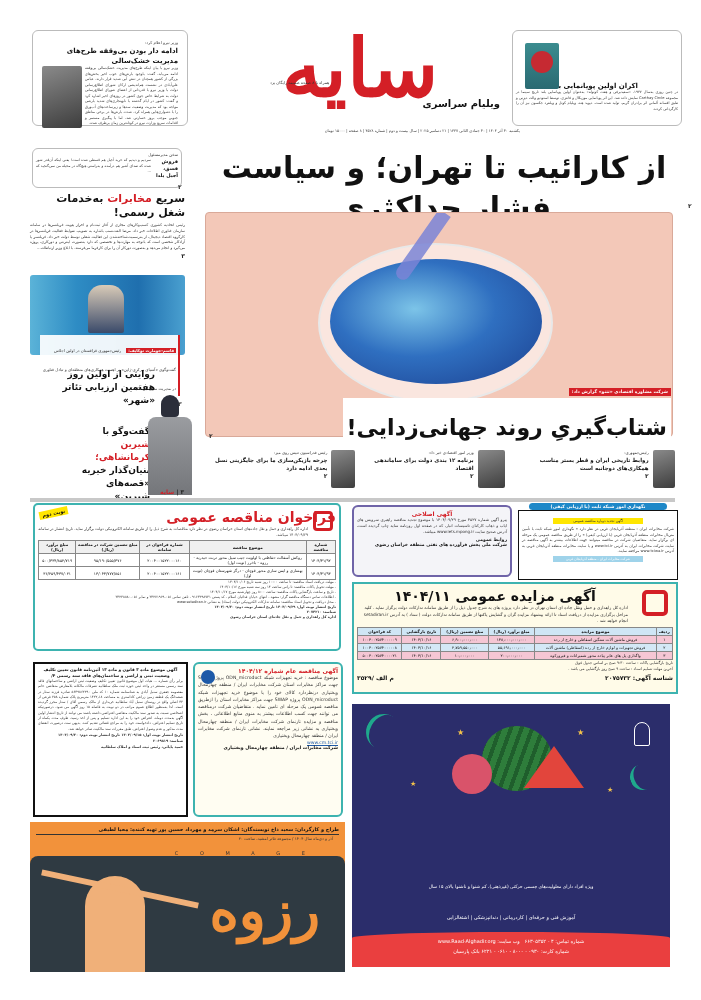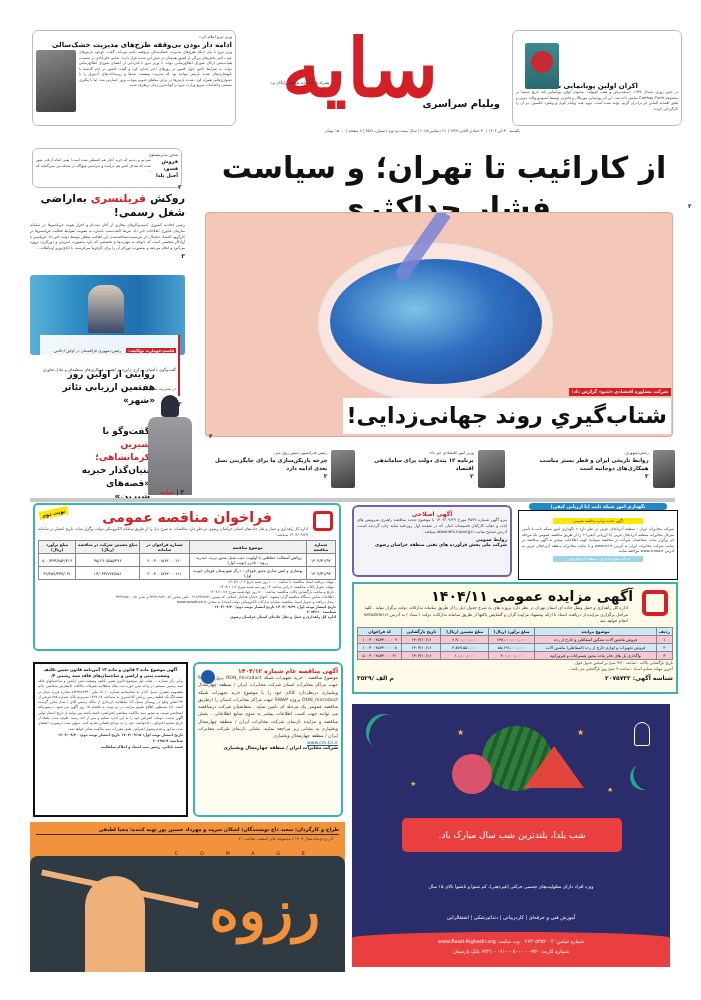--- a/index.html
+++ b/index.html
@@ -11,21 +11,21 @@
 .bold{font-weight:bold}
 .red{color:#d41f26}
 .pn{font-size:6px;font-weight:bold;color:#222}
 .photo{background:linear-gradient(160deg,#8a8a8a,#3d3d3d);border-radius:2px}
 table{border-collapse:collapse;width:100%}
 td,th{border:1px solid #888;font-size:4px;padding:1px;text-align:center}
 </style>
 </head>
 <body>
 
-<div class="abs box" style="left:32px;top:30px;width:204px;height:96px;padding:3px;">
+<div class="abs box" style="left:32px;top:30px;width:156px;height:96px;padding:9px;">
   <div class="xs">وزیر نیرو اعلام کرد:</div>
   <div class="bold" style="font-size:7px;line-height:10px;">ادامه دار بودن بی‌وقفه طرح‌های مدیریت خشک‌سالی</div>
   <div style="display:flex;gap:3px;">
     <div class="sm" style="flex:1;font-size:3.6px;line-height:5.5px;">وزیر نیرو با بیان اینکه طرح‌های مدیریت خشک‌سالی بی‌وقفه ادامه می‌یابد، گفت: باوجود بارش‌های خوب اخیر بخش‌های بزرگی از کشور همچنان در تنش آبی شدید قرار دارند. عباس علی‌آبادی در نشست هم‌اندیشی ارکان شورای اطلاع‌رسانی دولت با وزیر نیرو با قدردانی از اعضای شورای اطلاع‌رسانی دولت به شرایط خاص جوی کشور در روزهای اخیر اشاره کرد و گفت: کشور در ایام گذشته با نابهنجاری‌های شدید بارشی مواجه بود که مدیریت وضعیت سدها و زیرساخت‌های آب‌ورق را با دشواری‌هایی همراه کرد. شدت بارش‌ها در برخی مناطق جنوبی موجب بروز خسارتی شد، اما با پیگیری مستمر و اقدامات سریع وزارت نیرو در کوتاه‌ترین زمان برطرف شده.</div>
     <div class="photo" style="width:40px;height:62px;flex-shrink:0;"></div>
   </div>
 </div>
 
 <div class="abs" style="left:230px;top:20px;width:260px;height:100px;">
   <div style="font-family:'DejaVu Serif',serif;font-size:80px;font-weight:bold;color:#d41f26;text-align:center;line-height:96px;">سایه</div>
@@ -49,23 +49,23 @@
   <div class="xs">سخن مدیرمسئول</div>
   <div style="display:flex;gap:3px;">
     <div class="bold red" style="width:24px;font-size:5px;line-height:7px;color:#111;">فروش فسق، آجیل یلدا</div>
     <div class="sm" style="flex:1;font-size:3.6px;line-height:5.5px;">نمردیم و دیدیم که خرید آجیل هم قسطی شده است! یعنی اینکه آن‌قدر شور شده که صدای آشیر هم درآمده و به‌راستی هیچ‌گاه در مخیله من نمی‌گنجید که ...</div>
   </div>
 </div>
 <div class="abs pn" style="left:178px;top:183px;">۲</div>
 
 <div class="abs" style="left:30px;top:192px;width:155px;">
   <div class="bold" style="font-size:11px;line-height:14px;">
-    <span>روکش</span>
-    <span class="red">فریلنسری</span>
-    <span>به‌اراضی شغل رسمی!</span>
+    <span>سریع</span>
+    <span class="red">مخابرات</span>
+    <span>به‌خدمات شغل رسمی!</span>
   </div>
   <div class="sm" style="font-size:3.7px;line-height:5.8px;margin-top:3px;">رئیس اتحادیه کشوری کسب‌وکارهای مجازی از آغاز ثبت‌نام و احراز هویت فریلنسرها در سامانه سازمان فناوری اطلاعات خبر داد. مرضا الفت‌نسب باشاره به تصویب ضوابط فعالیت فریلنسرها در کارگروه اقتصاد دیجیتال، از به‌رسمیت‌شناخته‌شدن این فعالیت شغلی توسط دولت خبر داد. فریلنسر یا آزادکار شخصی است که باتوجه به مهارت‌ها و تخصصی که دارد به‌صورت اینترنتی و دورکاری، پروژه می‌گیرد و انجام می‌دهد و به‌صورت دورکار آن را برای کارفرما می‌فرستد. با ابلاغ وزیر ارتباطات...</div>
   <div class="pn">۳</div>
 </div>
 
 <div class="abs" style="left:30px;top:275px;width:155px;height:80px;background:linear-gradient(90deg,#5bb3d8 0%,#2e8cc4 30%,#1f6fae 70%,#4aa0d0 100%);border-radius:3px;">
   <div style="position:absolute;left:58px;top:10px;width:36px;height:48px;background:linear-gradient(#d9cbb8,#3a4a6a);border-radius:14px 14px 2px 2px;"></div>
 </div>
 <div class="abs" style="left:40px;top:335px;width:140px;background:rgba(255,255,255,.92);padding:2px;border-right:2px solid #d41f26;">
   <span class="xs bold" style="background:#d41f26;color:#fff;padding:0 2px;">قاسم-جومارت توکایف:</span>
@@ -86,21 +86,21 @@
 </div>
 <div class="abs pn" style="left:160px;top:488px;"><span>۳</span> | <span class="red">سایه</span></div>
 
 <div class="abs pn" style="left:688px;top:202px;">۲</div>
 <div class="abs" style="left:205px;top:212px;width:468px;height:225px;background:#f3c8b8;border:1px solid #d9a999;border-radius:4px;overflow:hidden;">
   <div style="position:absolute;left:112px;top:30px;width:235px;height:160px;border-radius:50%;background:rgba(255,255,255,.55);border:2px solid #e8e8e8;"></div>
   <div style="position:absolute;left:124px;top:46px;width:212px;height:125px;border-radius:50%;background:radial-gradient(ellipse at 40% 40%,#7cc4e8 0%,#2f6fc0 45%,#1b3f8f 100%);"></div>
   <div style="position:absolute;left:232px;top:0;width:14px;height:80px;background:#7a84d6;transform:rotate(35deg);transform-origin:top;opacity:.85;border-radius:0 0 7px 7px;"></div>
 </div>
 <div class="abs xs bold" style="right:30px;top:388px;background:#d41f26;color:#fff;padding:1px 3px;font-size:4.5px;">شرکت مشاوره اقتصادی «تتنو» گزارش داد:</div>
-<div class="abs bold" style="right:30px;top:398px;background:#fff;padding:0 4px;font-size:22px;line-height:36px;">شتاب‌گیریِ روند جهانی‌زدایی!</div>
+<div class="abs bold" style="right:30px;top:398px;background:#fff;padding:12px 4px;font-size:22px;line-height:36px;">شتاب‌گیریِ روند جهانی‌زدایی!</div>
 <div class="abs pn" style="left:209px;top:432px;">۲</div>
 
 <div class="abs" style="left:205px;top:450px;width:470px;height:44px;display:flex;justify-content:space-between;">
   <div style="display:flex;gap:4px;width:160px;">
     <div class="photo" style="width:30px;height:38px;"></div>
     <div>
         <div class="xs">رئیس‌جمهوری:</div>
         <div class="bold" style="font-size:5.5px;line-height:8px;">روابط تاریخی ایران و قطر بستر مناسب همکاری‌های دوجانبه است</div>
         <div class="pn">۲</div>
       </div>
@@ -120,21 +120,21 @@
         <div class="bold" style="font-size:5.5px;line-height:8px;">چرخه بازیکن‌سازی ما برای جایگزینی نسل بعدی ادامه دارد</div>
         <div class="pn">۲</div>
       </div>
   </div>
 </div>
 <div class="abs" style="left:30px;top:498px;width:645px;height:4px;background:#c8c8c8;"></div>
 
 <div class="abs" style="left:33px;top:503px;width:308px;height:148px;border:2px solid #3db3b0;border-radius:5px;padding:3px;">
   <div class="abs" style="right:6px;top:6px;width:20px;height:20px;border:3px solid #d41f26;border-radius:4px;"></div>
   <div class="abs bold" style="left:4px;top:4px;background:#ffe600;font-size:5px;padding:1px 3px;transform:rotate(-12deg);">نوبت دوم</div>
-  <div class="bold red" style="text-align:center;font-size:14px;line-height:18px;">فراخوان مناقصه عمومی</div>
+  <div class="bold red" style="text-align:right;font-size:14px;line-height:18px;">فراخوان مناقصه عمومی</div>
   <div class="xs" style="padding-right:28px;font-size:3.8px;">اداره کل راهداری و حمل و نقل جاده‌های استان خراسان رضوی در نظر دارد مناقصات به شرح ذیل را از طریق سامانه الکترونیکی دولت برگزار نماید. تاریخ انتشار در سامانه ۱۴۰۴/۰۹/۲۹ میباشد.</div>
   <table style="margin-top:2px;">
     <tbody>
         <tr style="background:#f0f0f0;">
           <th>شماره مناقصه</th>
           <th>موضوع مناقصه</th>
           <th>شماره فراخوان در سامانه</th>
           <th>مبلغ تضمین شرکت در مناقصه (ریال)</th>
           <th>مبلغ برآورد (ریال)</th>
         </tr>
@@ -175,21 +175,21 @@
 
 <div class="abs" style="left:518px;top:510px;width:160px;height:70px;border:1.5px solid #111;padding:3px;">
   <div class="abs bold" style="top:-8px;left:10px;right:10px;background:#1e88c8;color:#fff;font-size:4.5px;text-align:center;border-radius:6px;padding:1px;">نگهداری امور شبکه ثابت (با ارزیابی کیفی)</div>
   <div class="xs" style="background:#ffe600;margin:4px auto 3px;width:90px;text-align:center;font-size:3.5px;">آگهی تجدید دوباره مناقصه عمومی</div>
   <div class="sm" style="font-size:3.7px;line-height:5.6px;">شرکت مخابرات ایران - منطقه آذربایجان غربی در نظر دارد « نگهداری امور شبکه ثابت با تأمین متریال مخابرات منطقه آذربایجان غربی (با ارزیابی کیفی) » را از طریق مناقصه عمومی یک مرحله ای برگزار نماید. متقاضیان شرکت در مناقصه میتوانند جهت اطلاعات بیشتر به آگهی مناقصه در سایت شرکت مخابرات ایران به آدرس www.tci.ir و یا سایت مخابرات منطقه آذربایجان غربی به آدرس www.tciwa.ir مراجعه نمایند.</div>
   <div class="xs" style="background:#9fd3ea;color:#fff;width:90px;margin:1px auto;text-align:center;font-size:3.3px;">شرکت مخابرات ایران - منطقه آذربایجان غربی</div>
 </div>
 
 <div class="abs" style="left:352px;top:582px;width:326px;height:112px;border:2px solid #3db3b0;background:#fffbe8;padding:3px;">
   <div class="abs" style="right:8px;top:6px;width:26px;height:26px;border:4px solid #d41f26;border-radius:5px;"></div>
-  <div class="bold" style="text-align:right;font-size:14px;line-height:18px;padding-right:40px;">آگهی مزایده عمومی ۱۴۰۴/۱۱</div>
+  <div class="bold" style="text-align:center;font-size:14px;line-height:18px;padding-right:40px;">آگهی مزایده عمومی ۱۴۰۴/۱۱</div>
   <div class="xs" style="font-size:4.3px;line-height:6.5px;padding-right:45px;">اداره کل راهداری و حمل ونقل جاده ای استان تهران در نظر دارد پروژه های به شرح جدول ذیل را از طریق سامانه تدارکات دولت برگزار نماید . کلیه مراحل برگزاری مزایده از دریافت اسناد تا ارائه پیشنهاد مزایده گران و گشایش پاکتها از طریق سامانه تدارکات دولت ( ستاد ) به آدرس setadiran.ir انجام خواهد شد .</div>
   <table style="margin-top:2px;">
     <tbody>
         <tr style="background:#cfe6f5;">
           <th>ردیف</th>
           <th>موضوع مزایده</th>
           <th>مبلغ برآورد (ریال)</th>
           <th>مبلغ تضمین (ریال)</th>
           <th>تاریخ بازگشایی</th>
           <th>کد فراخوان</th>
@@ -261,20 +261,19 @@
   <div style="position:absolute;left:130px;top:22px;width:70px;height:65px;border-radius:50%;background:repeating-linear-gradient(110deg,#2e7d3b 0 6px,#1f5e2c 6px 10px);"></div>
   <div style="position:absolute;left:172px;top:42px;width:0;height:0;border-left:30px solid transparent;border-right:30px solid transparent;border-bottom:42px solid #e2453c;"></div>
   <div style="position:absolute;left:100px;top:50px;width:40px;height:40px;border-radius:50%;background:#d9536a;"></div>
   <div style="position:absolute;left:14px;top:10px;width:36px;height:36px;border-left:4px solid #1fa88c;border-radius:50%;transform:rotate(30deg);"></div>
   <div style="position:absolute;right:14px;top:60px;width:26px;height:26px;border-left:4px solid #1fa88c;border-radius:50%;transform:rotate(-20deg);"></div>
   <div style="position:absolute;left:105px;top:24px;color:#f3c24a;font-size:8px;">★</div>
   <div style="position:absolute;left:225px;top:24px;color:#f3c24a;font-size:8px;">★</div>
   <div style="position:absolute;left:58px;top:76px;color:#f3c24a;font-size:7px;">★</div>
   <div style="position:absolute;left:255px;top:82px;color:#f3c24a;font-size:7px;">★</div>
   <div style="position:absolute;right:20px;top:18px;width:16px;height:24px;border:1.5px solid #fff;border-radius:8px 8px 2px 2px;"></div>
-  <div style="position:absolute;left:50px;top:114px;width:220px;height:34px;background:#ea3f3f;border-radius:5px;font-size:9px;line-height:34px;">شب یلدا، بلندترین شب سال مبارک باد.</div>
   <div style="position:absolute;left:0;right:0;top:180px;font-size:4.5px;">ویژه افراد دارای معلولیت‌های جسمی حرکتی (غیرذهنی)، کم شنوا و ناشنوا بالای ۱۵ سال</div>
   <div style="position:absolute;left:0;right:0;top:210px;font-size:5px;">آموزش فنی و حرفه‌ای | کاردرمانی | دندانپزشکی | اشتغالزایی</div>
   <div style="position:absolute;left:0;right:0;top:228px;height:35px;background:#ea3f3f;border-radius:50% 50% 0 0/6px 6px 0 0;font-size:5px;padding-top:6px;">
     <div><span>شماره تماس: ۴ - ۶۶۳۰۵۳۵۲</span>&nbsp;&nbsp;&nbsp;<span>وب سایت: www.Raad-Alghadir.org</span></div>
     <div style="margin-top:4px;">شماره کارت: ۰۹۳۰ - ۸۰۰۰ - ۰۶۱۰ - ۶۲۲۱ بانک پارسیان</div>
   </div>
 </div>
 
 </body></html>

